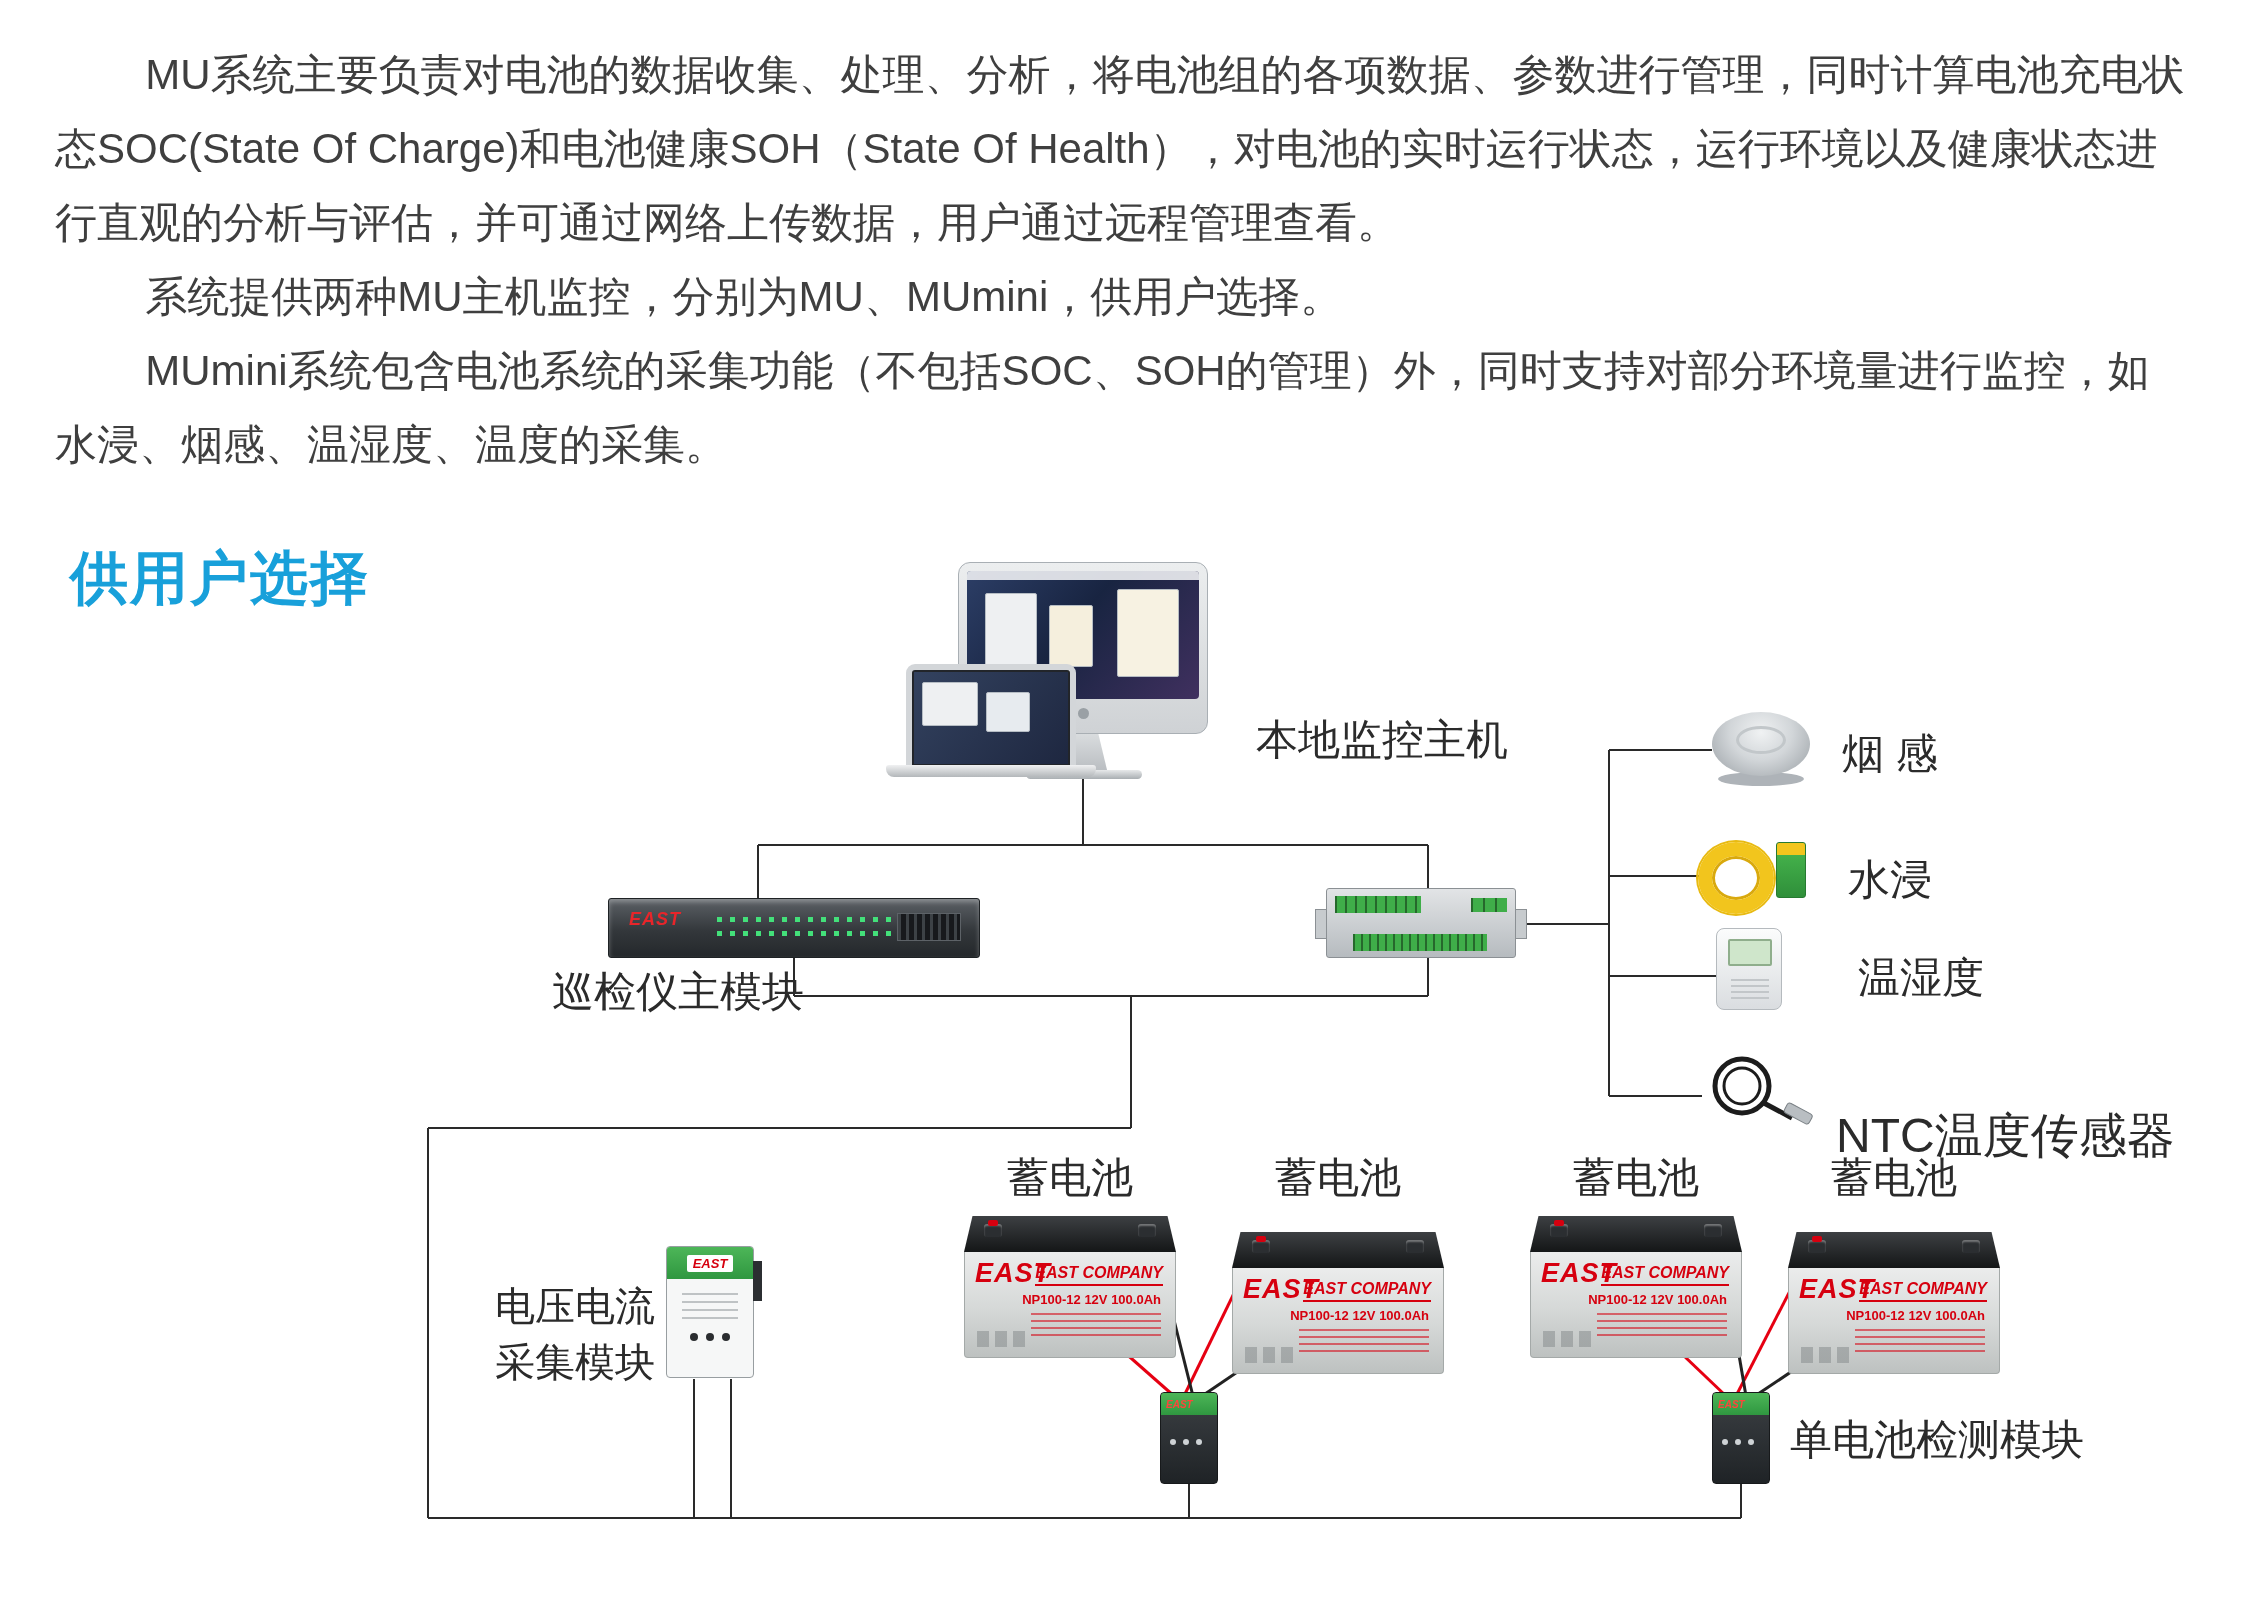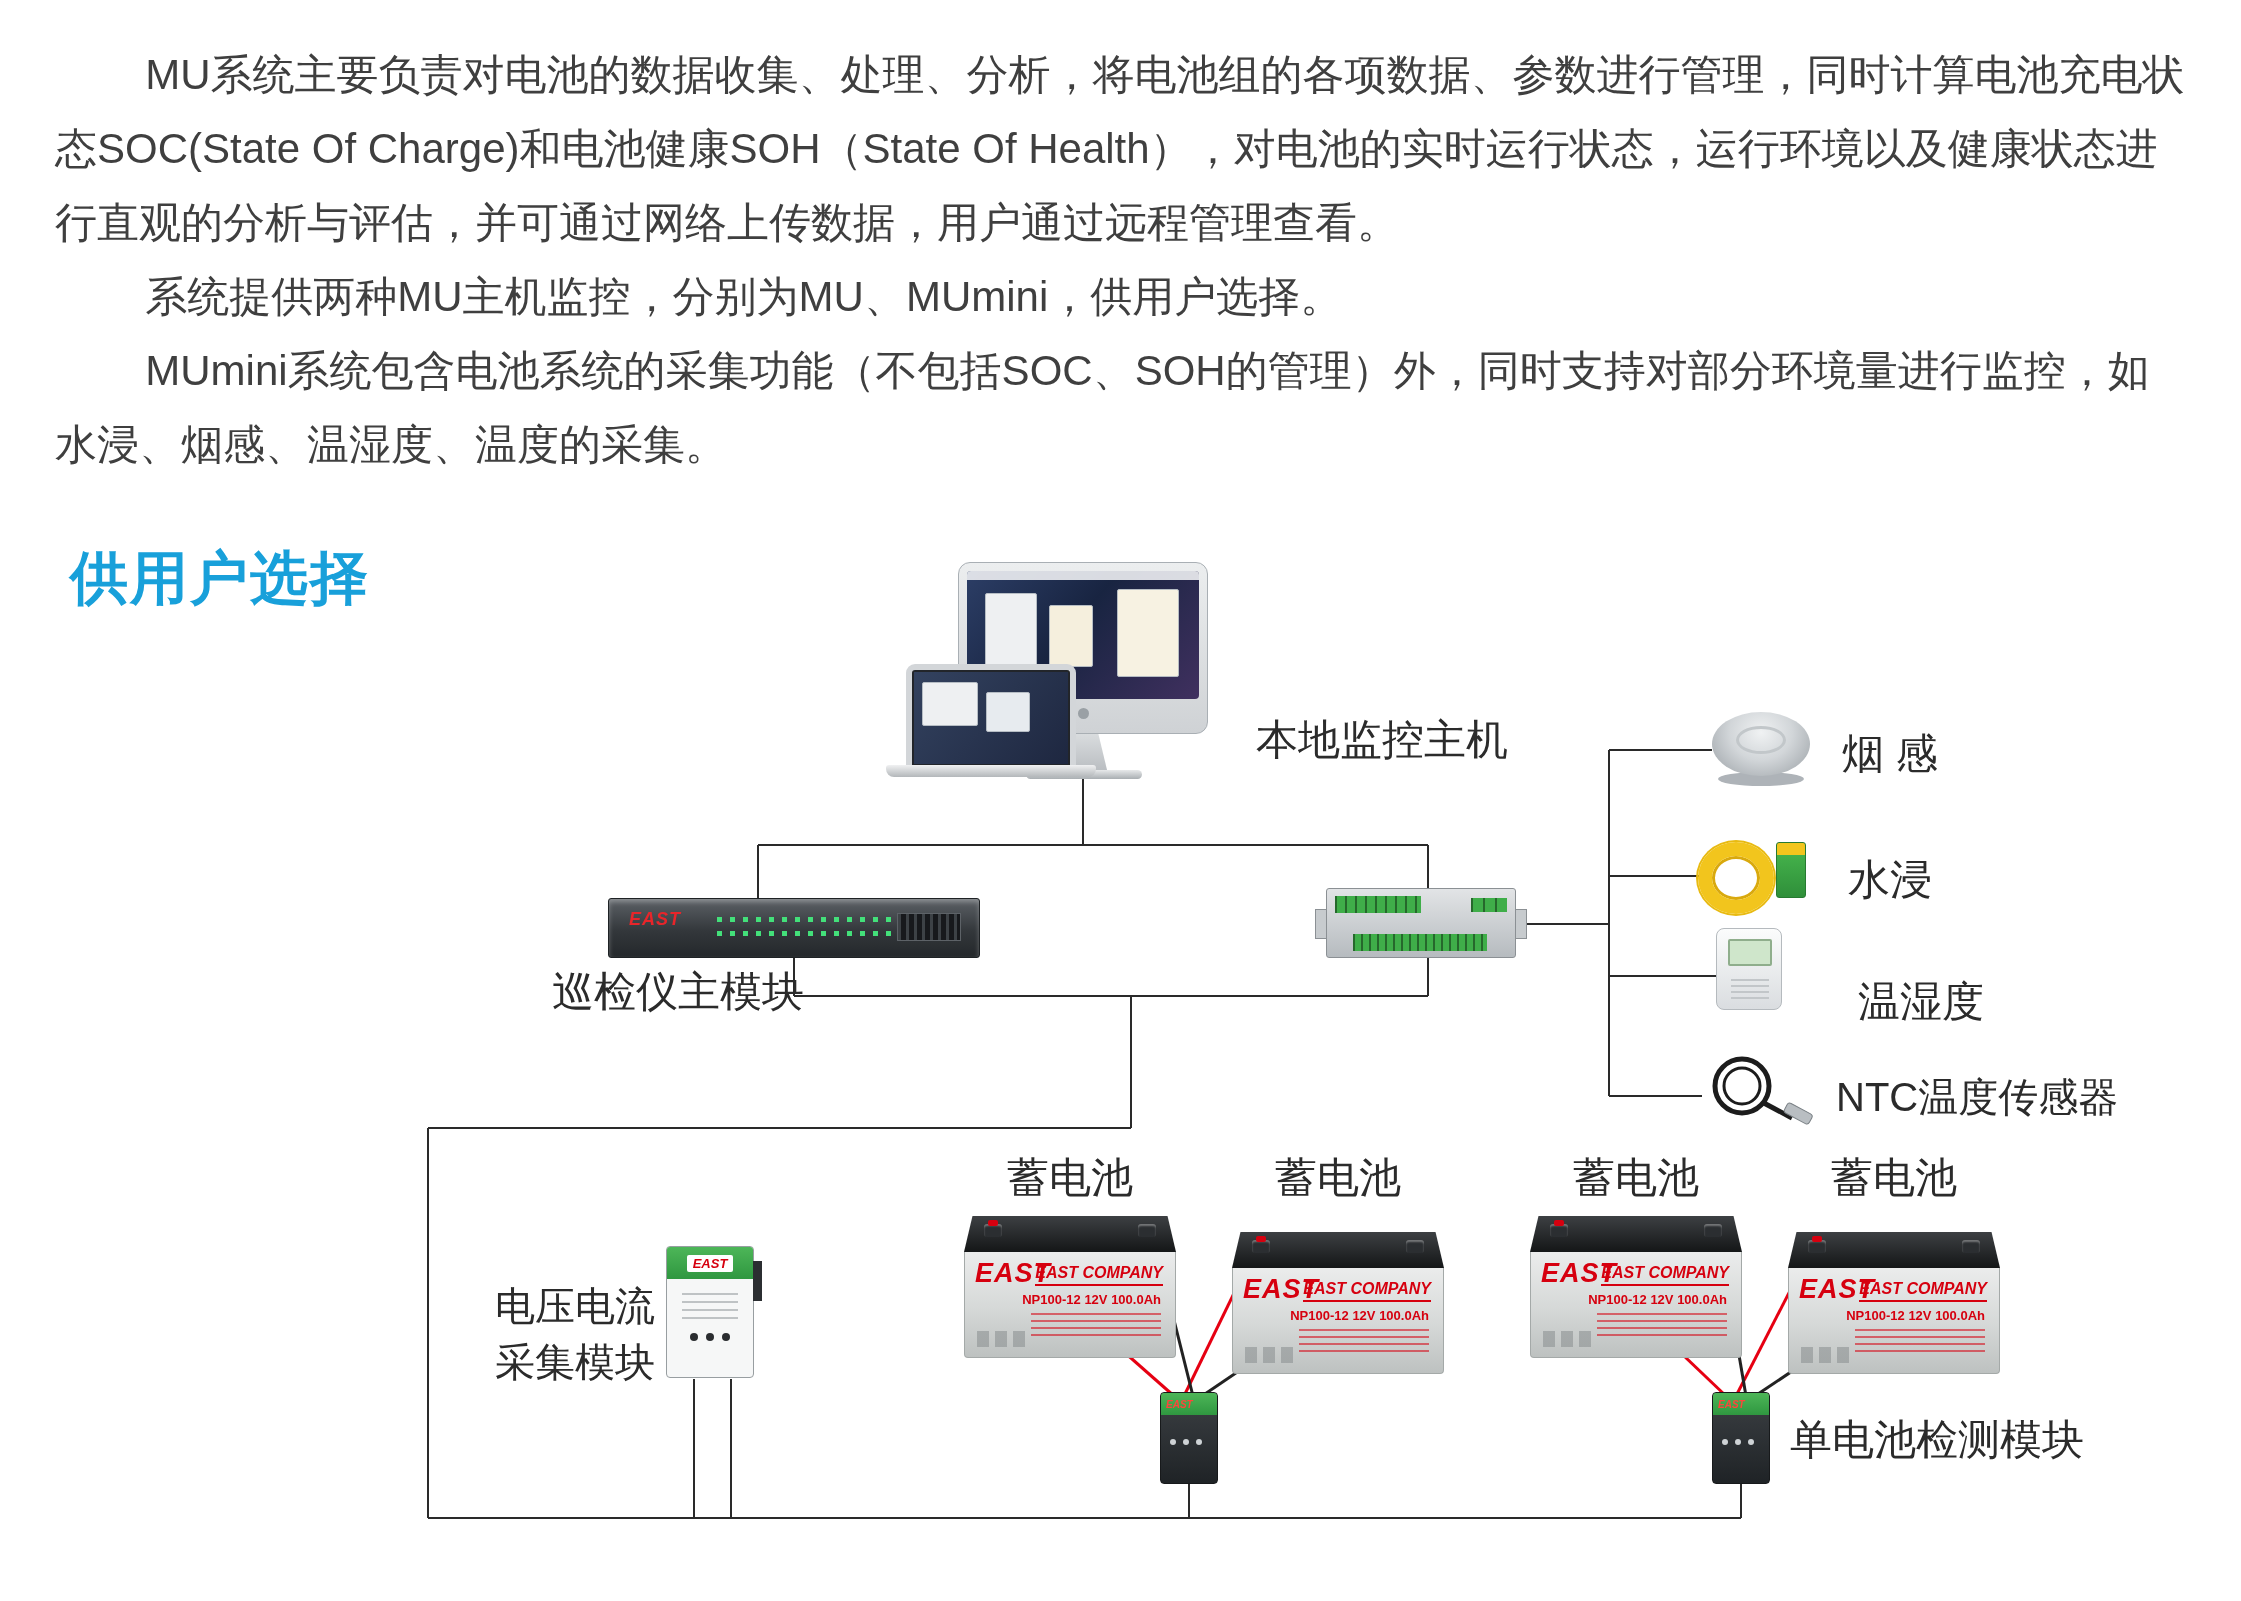--- a/index.html
+++ b/index.html
@@ -267,29 +267,29 @@
 <div class="water">
   <div class="water-coil"></div>
   <div class="water-term"></div>
 </div>
 <div class="dlabel" style="left:1848px; top:852px;">水浸</div>
 
 <div class="th">
   <div class="th-lcd"></div>
   <div class="th-grille"></div>
 </div>
-<div class="dlabel" style="left:1858px; top:950px;margin-top:24px;">温湿度</div>
+<div class="dlabel" style="left:1858px; top:950px;">温湿度</div>
 
 <svg class="ntc" width="116" height="86" viewBox="0 0 116 86">
   <circle cx="42" cy="38" r="27" fill="none" stroke="#1c1c1c" stroke-width="5"></circle>
   <circle cx="42" cy="38" r="18" fill="none" stroke="#1c1c1c" stroke-width="3"></circle>
   <path d="M62 54 L92 70" stroke="#1c1c1c" stroke-width="5" fill="none"></path>
   <rect x="84" y="60" width="28" height="11" rx="3" transform="rotate(28 98 66)" fill="#b9bec2" stroke="#7a8085"></rect>
 </svg>
-<div class="dlabel" style="left:1836px; top:1070px; font-size:40px;">NTC温度传感器</div>
+<div class="dlabel" style="left:1836px; top:1104px; font-size:48px;">NTC温度传感器</div>
 
 <div class="dlabel" style="left:1007px; top:1150px;">蓄电池</div>
 <div class="dlabel" style="left:1275px; top:1150px;">蓄电池</div>
 <div class="dlabel" style="left:1573px; top:1150px;">蓄电池</div>
 <div class="dlabel" style="left:1831px; top:1150px;">蓄电池</div>
 
 <div class="battery" style="left:964px; top:1216px;">
   <div class="bat-top">
     <span class="term t1"></span>
     <span class="term t2"></span>

